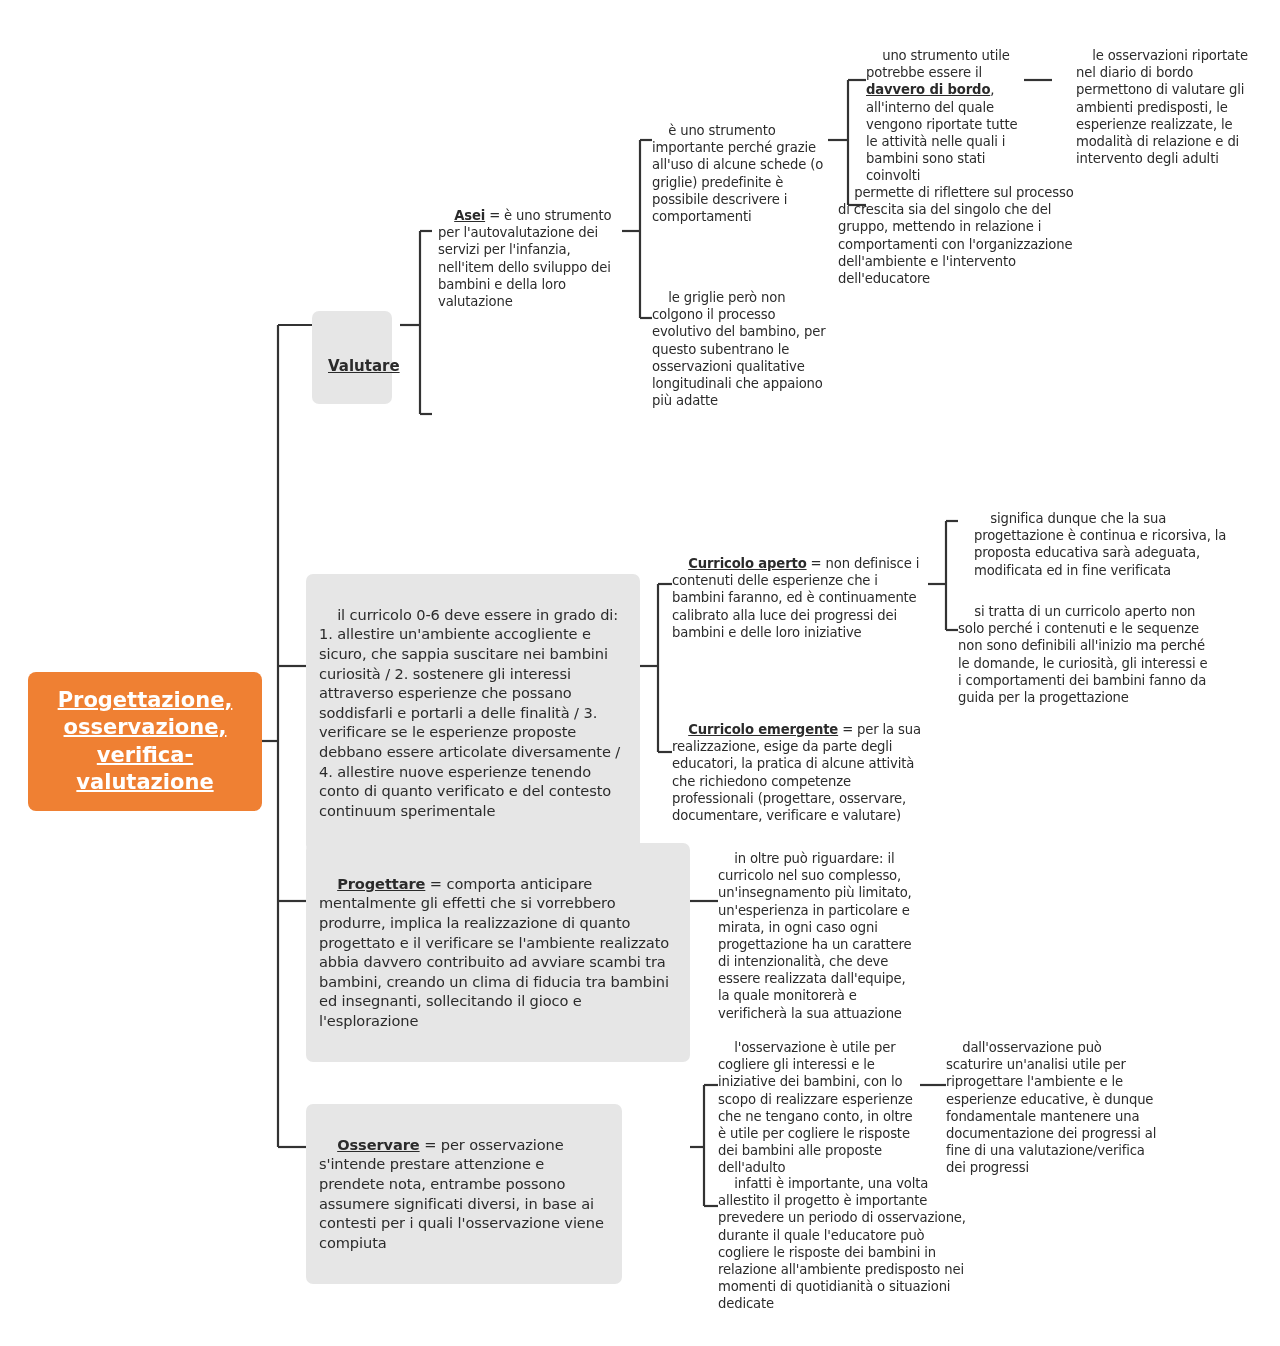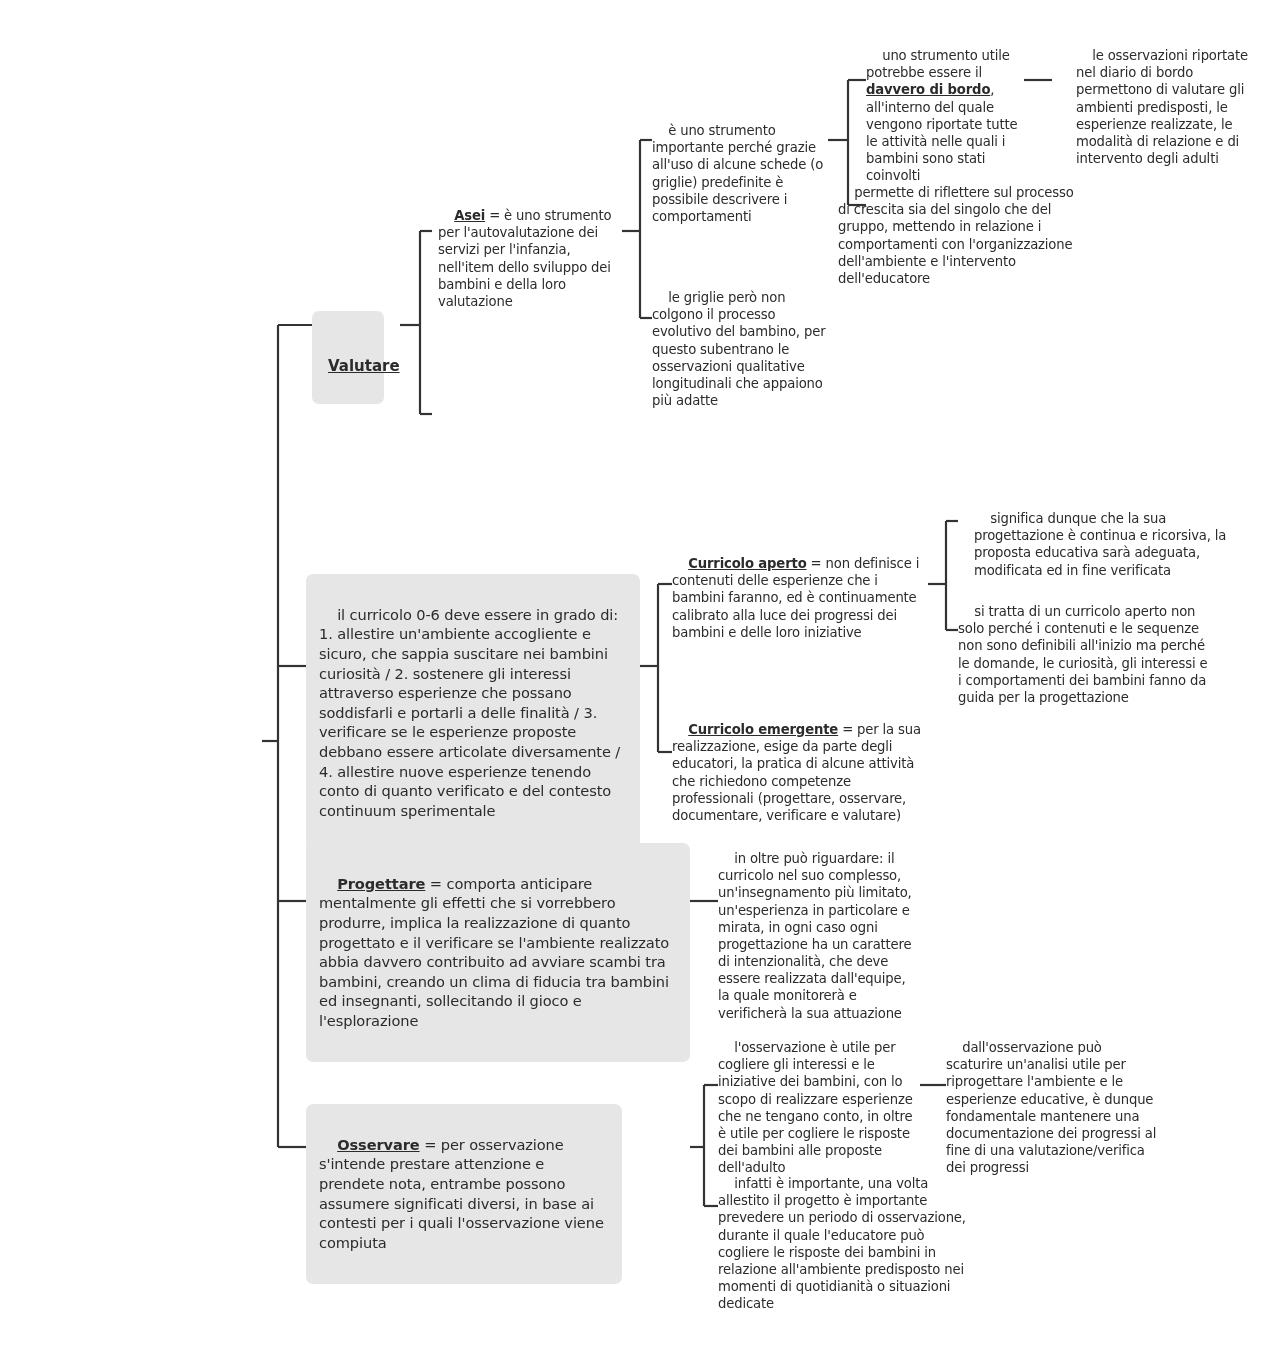--- a/index.html
+++ b/index.html
@@ -118,22 +118,30 @@
 
       <path d="M690,1147 L704,1147"></path>
       <path d="M704,1085 L704,1206"></path>
       <path d="M704,1085 L718,1085"></path>
       <path d="M704,1206 L718,1206"></path>
 
       <path d="M920,1085 L946,1085"></path>
     </g>
   </svg>
 
-
-  <div class="node boxed-sm" style="left:312px; top:311px; width:72px;">
+  <div class="root" style="left:28px; top:672px; width:234px; height:139px;">
+    <div>
+      <u>Progettazione,</u><br>
+      <u>osservazione,</u><br>
+      <u>verifica-</u><br>
+      <u>valutazione</u>
+    </div>
+  </div>
+
+  <div class="node boxed-sm" style="left:312px; top:311px; width:80px;">
     <span><b class="lbl">Valutare</b></span>
   </div>
 
   <div class="node leaf" style="left:432px; top:190px; width:190px;margin-left:6px;">
     <b class="lbl">Asei</b><span> = è uno strumento per l'autovalutazione dei servizi per l'infanzia, nell'item dello sviluppo dei bambini e della loro valutazione</span>
   </div>
 
   <div class="node leaf" style="left:652px; top:105px; width:176px;">
     <span>è uno strumento importante perché grazie all'uso di alcune schede (o griglie) predefinite è possibile descrivere i comportamenti</span>
   </div>

